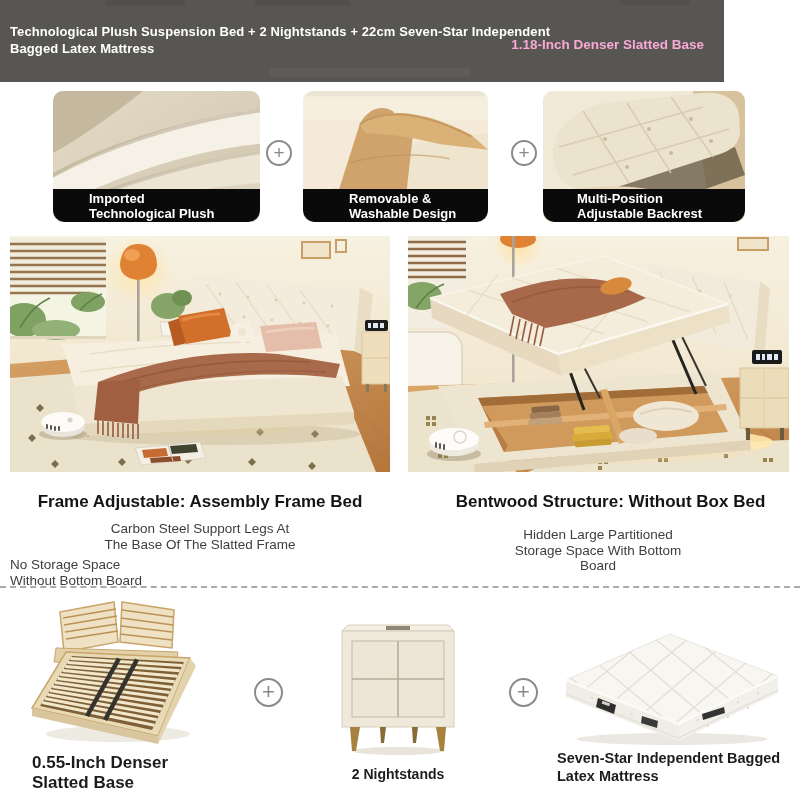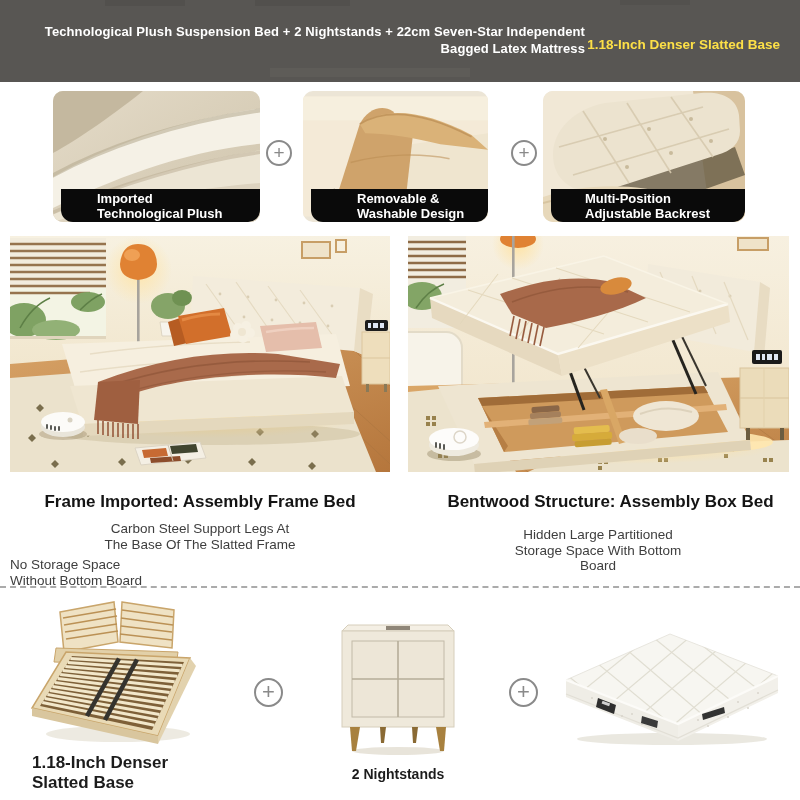--- a/index.html
+++ b/index.html
@@ -1,30 +1,30 @@
 <!DOCTYPE html>
 <html><head>
 <meta charset="utf-8">
 <style>
   html,body{margin:0;padding:0;background:#fff;}
   .page{position:relative;width:800px;height:800px;background:#ffffff;overflow:hidden;
         font-family:"Liberation Sans",sans-serif;-webkit-font-smoothing:antialiased;}
 
   
-  .hdr{position:absolute;left:0;top:0;width:800px;height:82px;background:#585653;text-align:right;}
+  .hdr{position:absolute;left:0;top:0;width:724px;height:82px;background:#585653;}
   .hdr .smudge{position:absolute;background:#4e4c49;}
   .hdr-title{position:absolute;left:10px;top:23px;width:575px;color:#fff;
              font-size:13px;font-weight:bold;line-height:17px;letter-spacing:.1px;}
-  .hdr-right{position:absolute;right:20px;top:37px;color:#fde047;font-size:13.5px;font-weight:bold;}
+  .hdr-right{position:absolute;right:20px;top:37px;color:#f9a8d4;font-size:13.5px;font-weight:bold;}
 
   
   .tile{position:absolute;top:91px;height:131px;border-radius:10px;overflow:hidden;background:#ece5d6;}
   .tile-1{left:53px;width:207px}.tile-2{left:303px;width:185px}.tile-3{left:543px;width:202px}
   .tile svg{display:block;width:100%;height:100%}
-  .tile-band{position:absolute;left:8px;right:0;bottom:0;height:33px;background:#0a0a0a;color:#fff;
+  .tile-band{position:absolute;left:0;right:0;bottom:0;height:33px;background:#0a0a0a;color:#fff;
              font-size:13px;font-weight:bold;line-height:15px;display:flex;flex-direction:column;
              justify-content:center;border-radius:0 0 12px 12px;margin-top:28px;}
   .tile-1 .tile-band{padding-left:36px}.tile-2 .tile-band{padding-left:46px}.tile-3 .tile-band{padding-left:34px}
 
   
   .plus{position:absolute;box-sizing:border-box;border:2px solid #8a8a8a;border-radius:50%;
         color:#8a8a8a;background:#fff;display:flex;align-items:center;justify-content:center;
         font-weight:400;line-height:1;}
   .plus-f{width:26px;height:26px;font-size:19px;padding-bottom:1px;}
   .plus-f1{left:266px;top:140px}.plus-f2{left:511px;top:140px}
@@ -476,22 +476,22 @@
       <ellipse cx="46" cy="203" rx="25" ry="11" fill="#fdfcfa"></ellipse>
       <circle cx="52" cy="201" r="6" fill="none" stroke="#ddd6c8" stroke-width="1.5"></circle>
       <g fill="#5a5a55">
           <rect x="27" y="206" width="2" height="6" rx="1"></rect>
           <rect x="31" y="207" width="2" height="6" rx="1"></rect>
           <rect x="35" y="208" width="2" height="6" rx="1"></rect>
         </g>
     </svg>
   </div>
 
-  <div class="cap-head cap-head-left">Frame Imported: Assembly Frame Bed</div>
-  <div class="cap-head cap-head-right">Bentwood Structure: Assembly Box Bed</div>
+  <div class="cap-head cap-head-left">Frame Adjustable: Assembly Frame Bed</div>
+  <div class="cap-head cap-head-right">Bentwood Structure: Without Box Bed</div>
 
   <div class="cap-note note-a">
     <span>Carbon Steel Support Legs At</span><br>
     <span>The Base Of The Slatted Frame</span>
   </div>
   <div class="cap-note note-b">
     <span>No Storage Space</span><br>
     <span>Without Bottom Board</span>
   </div>
   <div class="cap-note note-right">Hidden Large Partitioned Storage Space With Bottom Board</div>
@@ -607,18 +607,22 @@
           <circle cx="196" cy="88" r="1"></circle>
       </g>
       <polygon points="46,78 64,85 62,94 44,87" fill="#2e2e2e"></polygon>
       <rect x="50" y="82" width="8" height="3" fill="#cfcfcf" transform="rotate(20 54 83)"></rect>
       <polygon points="90,96 106,101 105,108 89,103" fill="#3a3a3a"></polygon>
       <polygon points="150,94 172,87 173,93 151,100" fill="#333333"></polygon>
     </svg>
   </div>
 
   <div class="bl-1">
-    <span>1.18-Inch Denser</span><br>
+    <span>0.55-Inch Denser</span><br>
     <span>Slatted Base</span>
   </div>
   <div class="bl-2">2 Nightstands</div>
+  <div class="bl-3">
+    <span>Seven-Star Independent Bagged</span><br>
+    <span>Latex Mattress</span>
+  </div>
 
 </div>
 
 </body></html>

